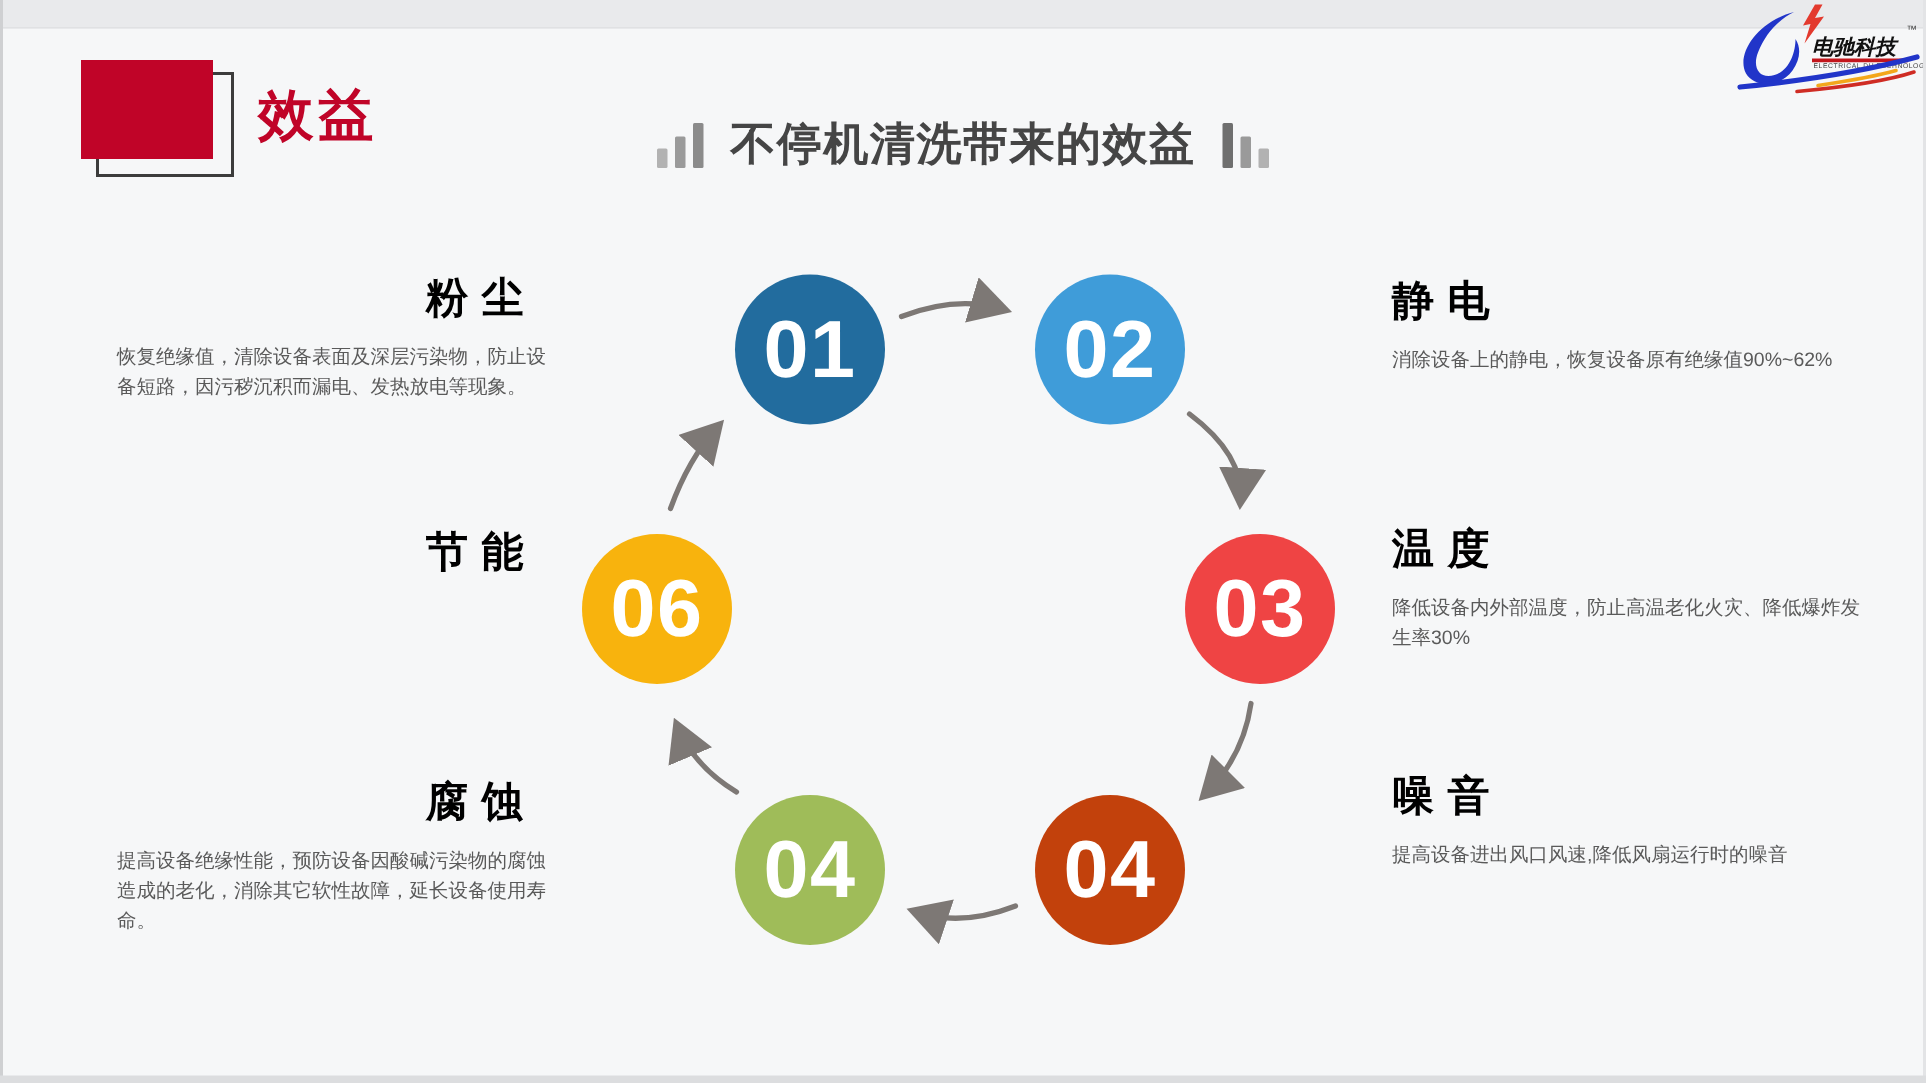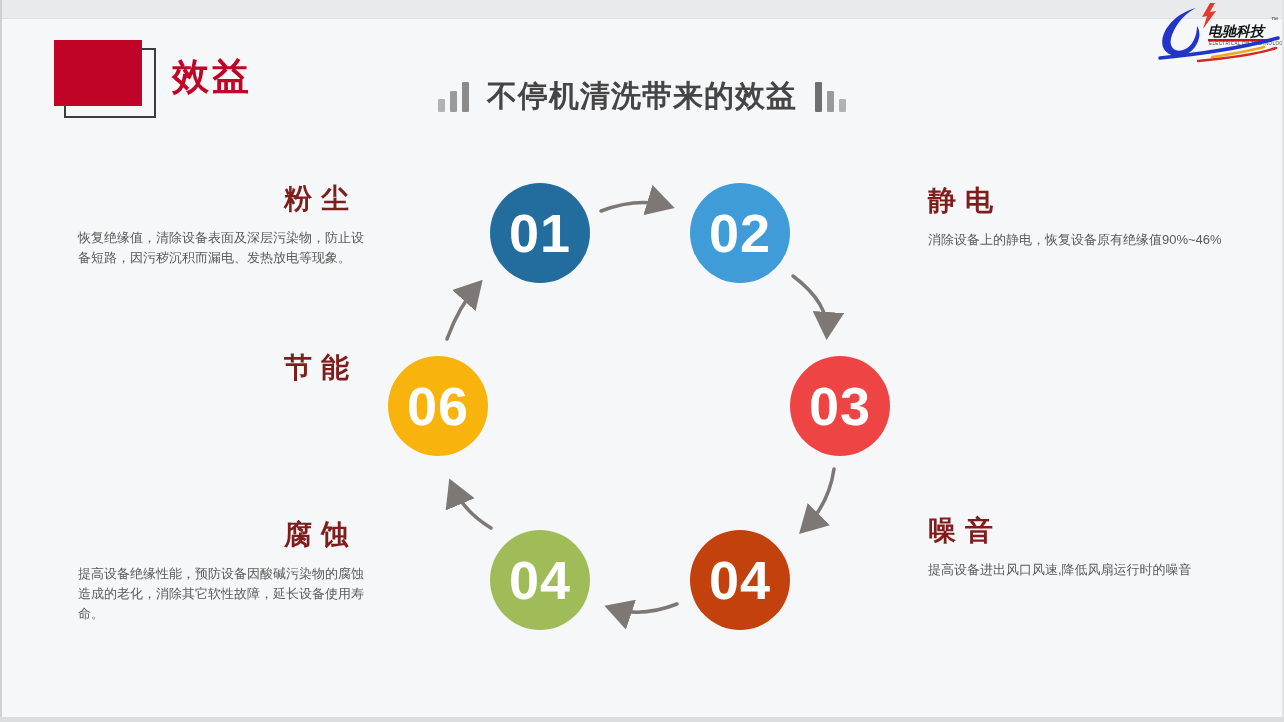--- a/index.html
+++ b/index.html
@@ -21,21 +21,21 @@
   .bars-l .b1{height:13px;background:#b2b2b2;}
   .bars-l .b2{height:21px;background:#9a9a9a;}
   .bars-l .b3{height:30px;background:#8b8b8b;}
   .bars-r .b1{height:30px;background:#6f6f6f;}
   .bars-r .b2{height:21px;background:#9a9a9a;}
   .bars-r .b3{height:13px;background:#b2b2b2;}
   .main-title{margin:0;font-size:30px;font-weight:800;color:#454545;letter-spacing:1px;white-space:nowrap;}
 
   
   .benefit{position:absolute;}
-  .benefit h3{margin:0 0 10px 0;font-size:28px;font-weight:700;color:#7f1d1d;letter-spacing:9px;}
+  .benefit h3{margin:0 0 10px 0;font-size:28px;font-weight:700;color:#000000;letter-spacing:9px;}
   .benefit p{margin:0;font-size:13px;line-height:1.52;color:#5a5a5a;}
   .benefit.left{left:78px;width:294px;}
   .benefit.left h3{text-align:right;padding-right:14px;}
   .benefit.right{left:928px;width:312px;}
   .b-dust{top:180px;} .b-energy{top:349px;} .b-corrosion{top:516px;}
   .b-static{top:182px;} .b-temp{top:347px;} .b-noise{top:512px;}
 
   
   .circle{position:absolute;width:100px;height:100px;border-radius:50%;display:flex;align-items:center;justify-content:center;z-index:2;}
   .circle span{font-size:54px;font-weight:700;color:#ffffff;letter-spacing:1px;}
@@ -96,21 +96,25 @@
   <div class="benefit left b-energy">
     <h3>节能</h3>
   </div>
   <div class="benefit left b-corrosion">
     <h3>腐蚀</h3>
     <p>提高设备绝缘性能，预防设备因酸碱污染物的腐蚀造成的老化，消除其它软性故障，延长设备使用寿命。</p>
   </div>
 
   <div class="benefit right b-static">
     <h3>静电</h3>
-    <p>消除设备上的静电，恢复设备原有绝缘值90%~46%</p>
+    <p>消除设备上的静电，恢复设备原有绝缘值90%~62%</p>
+  </div>
+  <div class="benefit right b-temp">
+    <h3>温度</h3>
+    <p>降低设备内外部温度，防止高温老化火灾、降低爆炸发生率30%</p>
   </div>
   <div class="benefit right b-noise">
     <h3>噪音</h3>
     <p>提高设备进出风口风速,降低风扇运行时的噪音</p>
   </div>
 
   <svg class="arrows" width="1284" height="722" viewBox="0 0 1284 722">
     <defs>
       <marker id="arr" markerWidth="9" markerHeight="9" refX="6" refY="4.5" orient="auto">
         <path class="flow-head" d="M0,0 L8,4.5 L0,9 Z" fill="#7D7875"></path>

